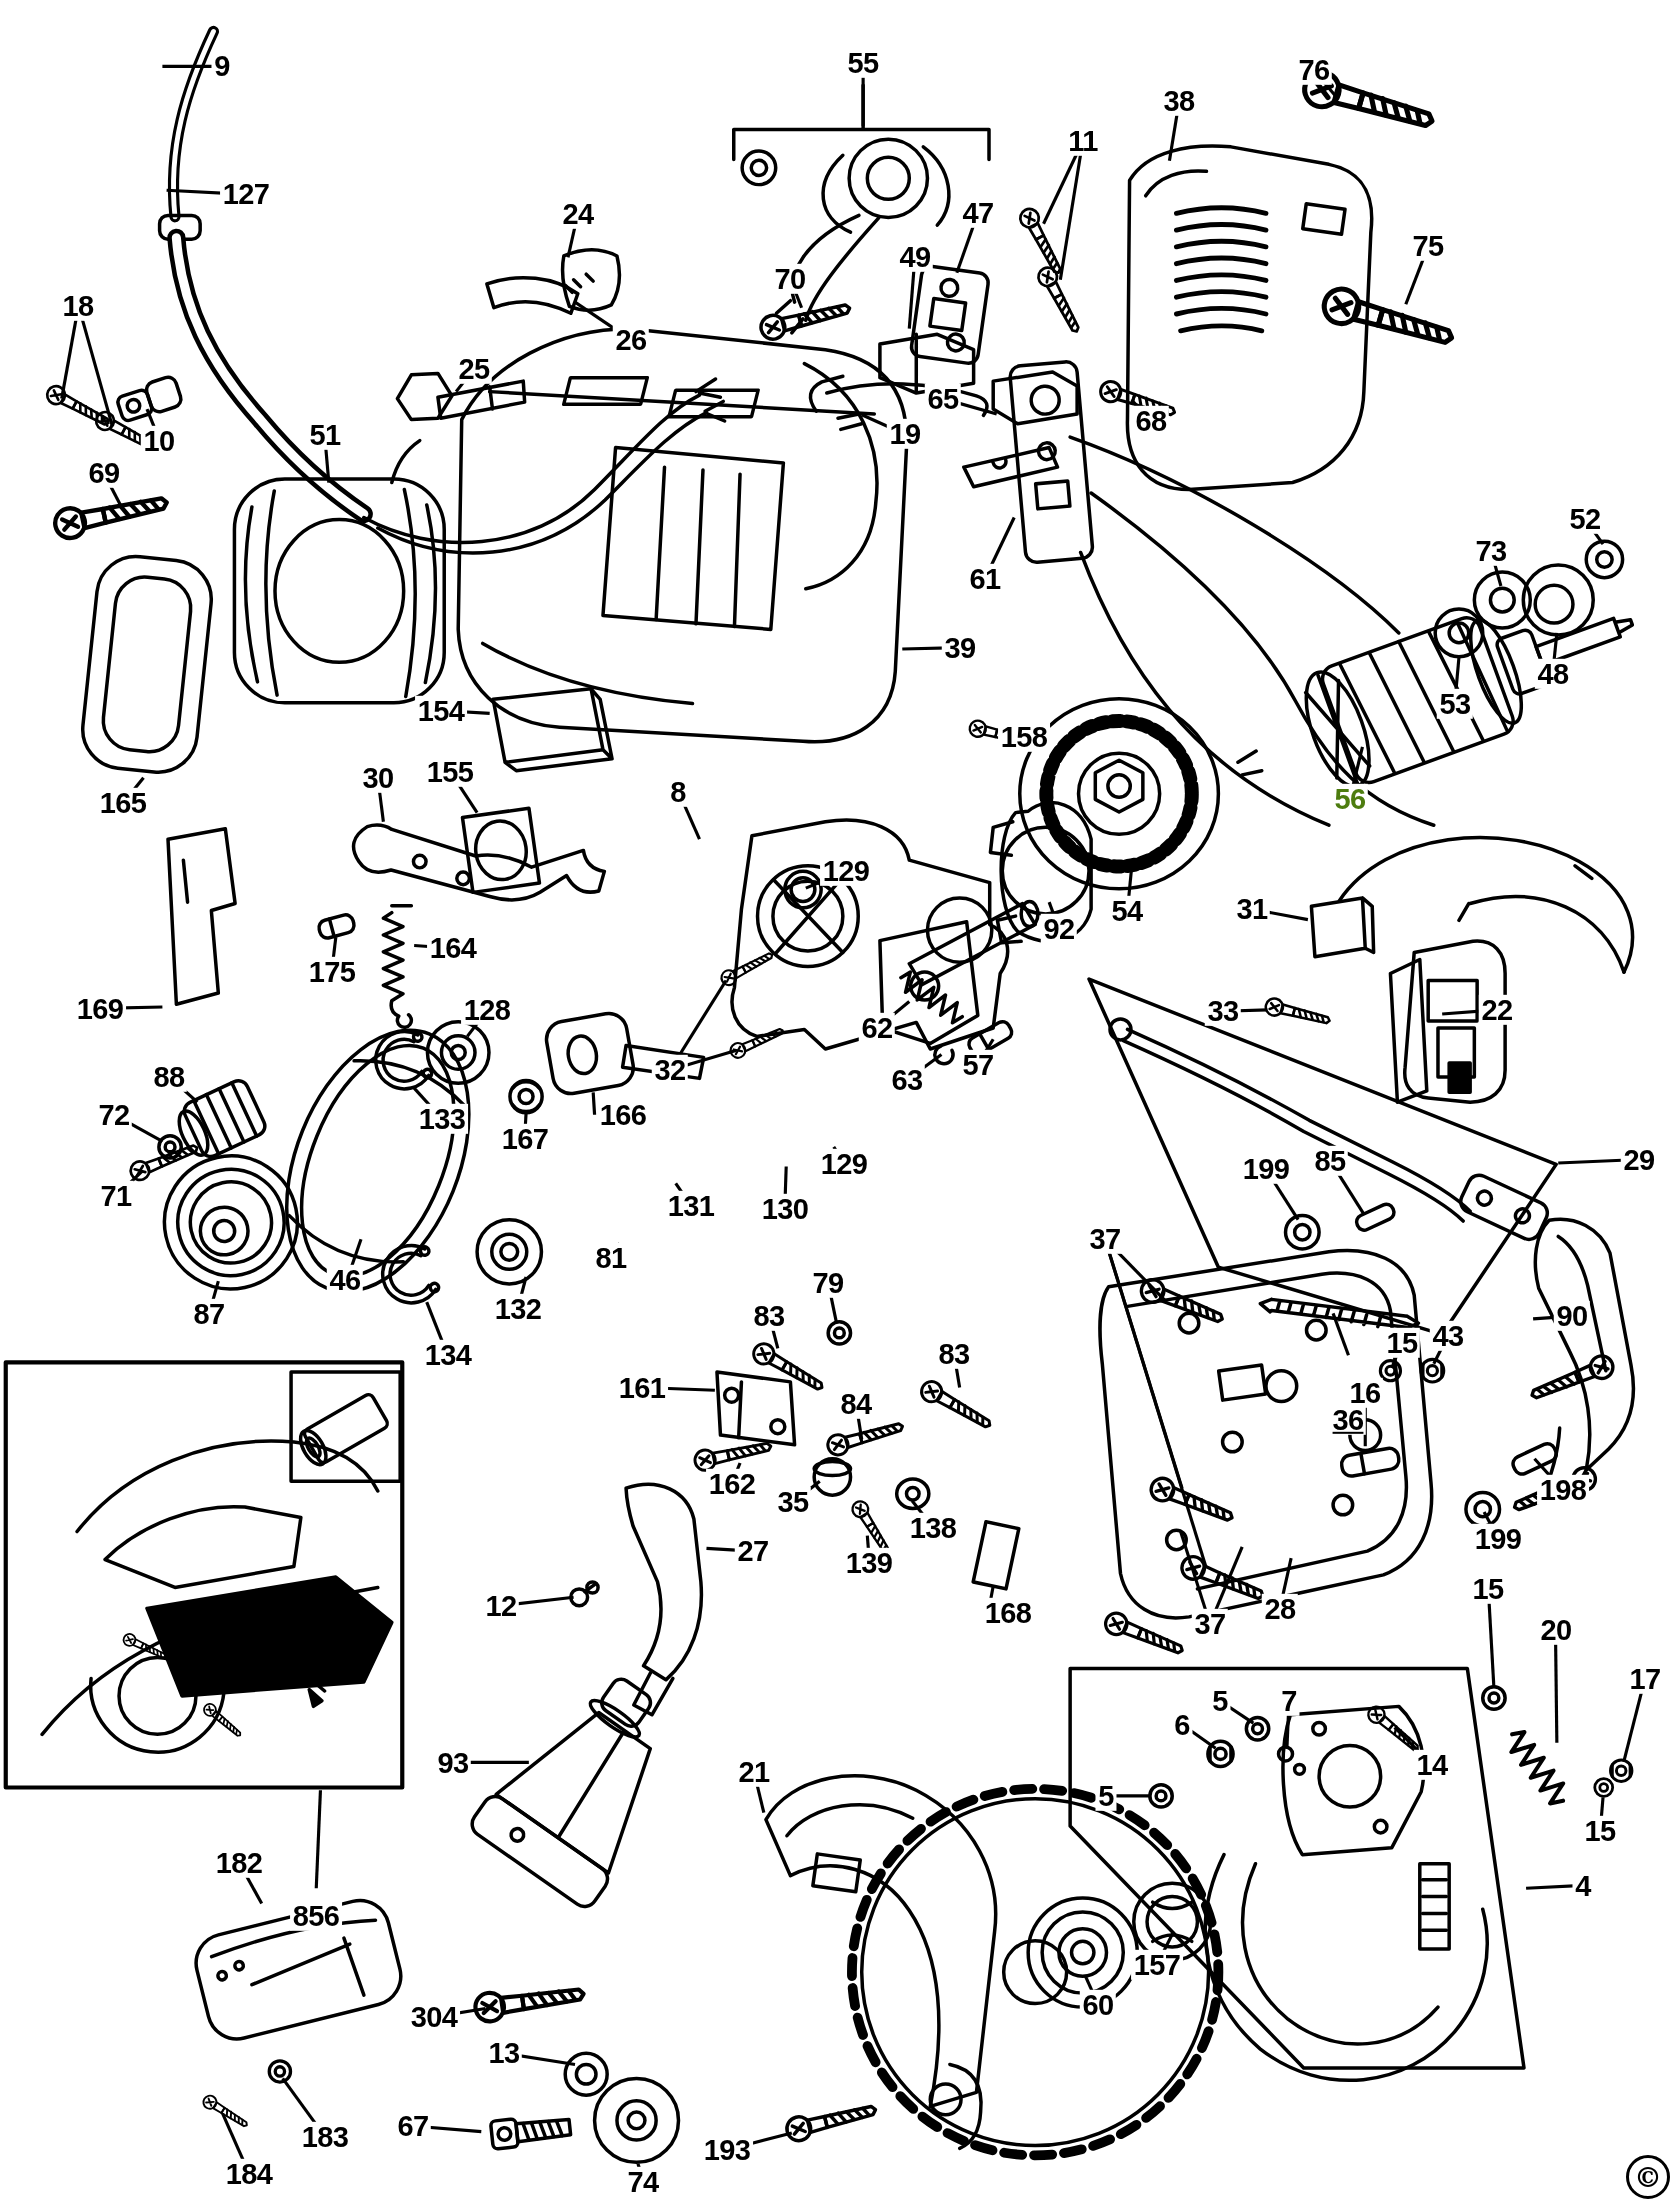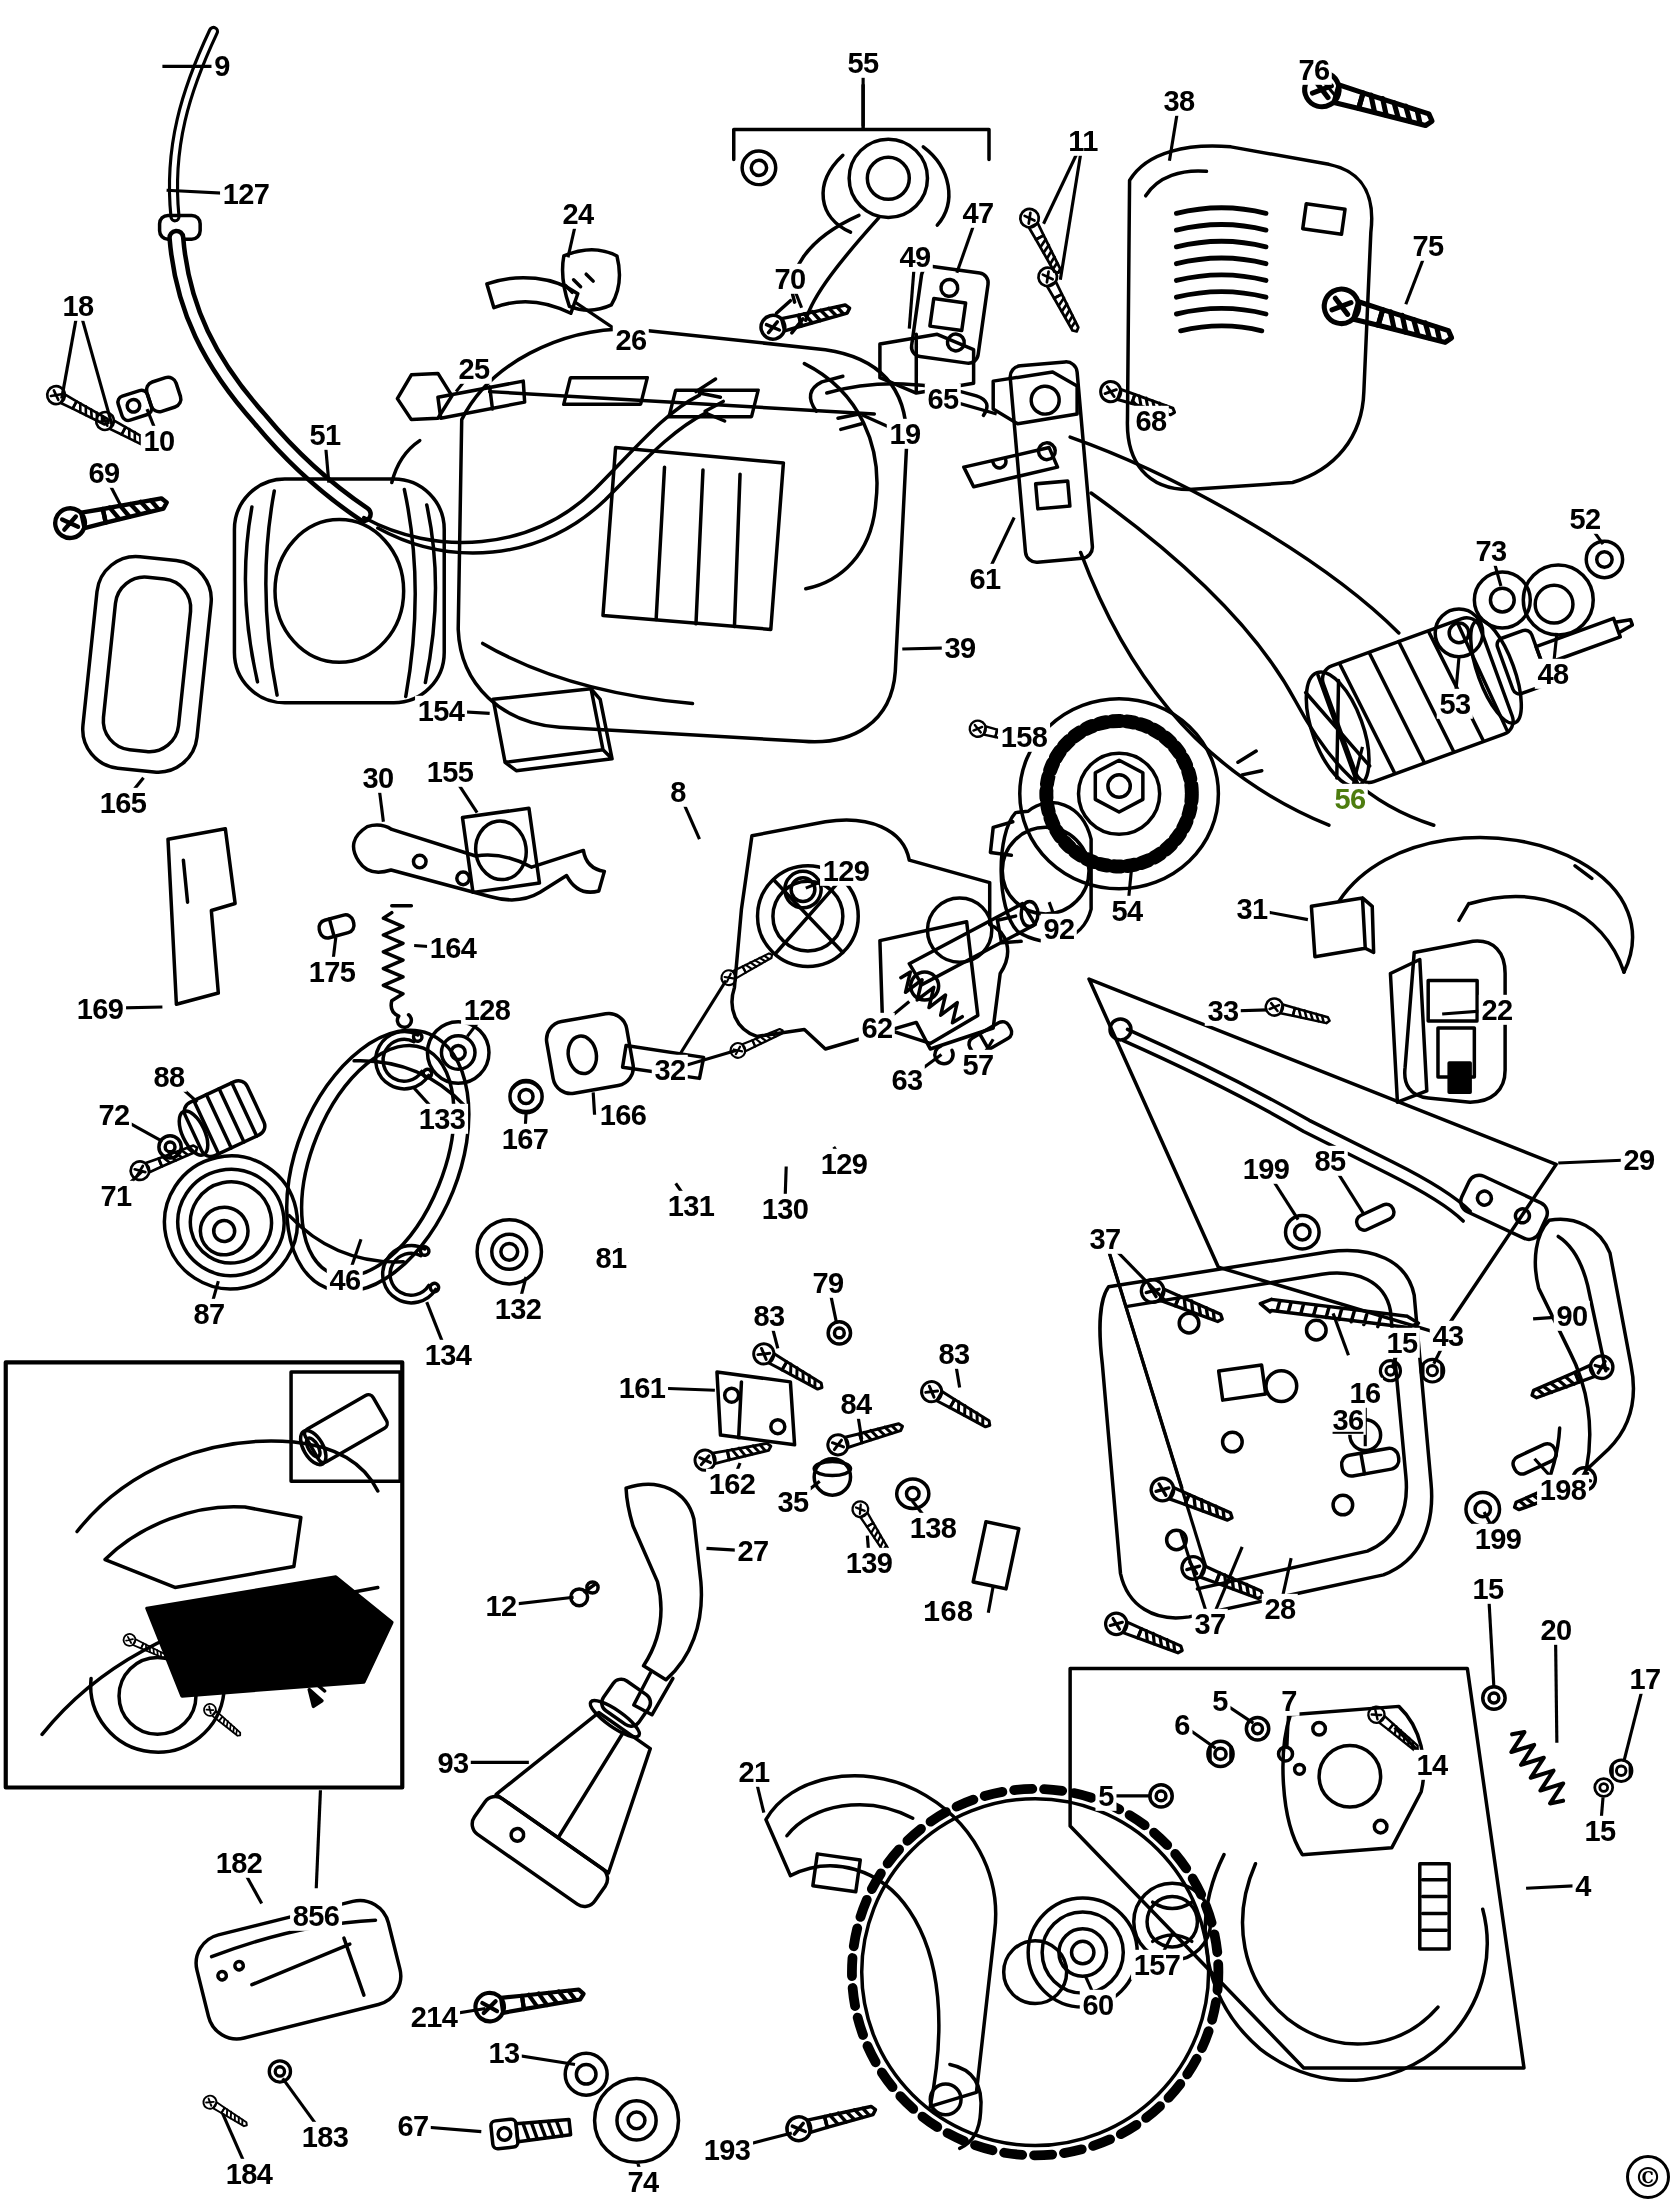--- a/index.html
+++ b/index.html
@@ -599,21 +599,21 @@
       <div class="part-label" style="left: 828px; top: 1283px; color: rgb(0, 0, 0);">79</div>
       <div class="part-label" style="left: 769px; top: 1316px; color: rgb(0, 0, 0);">83</div>
       <div class="part-label" style="left: 642px; top: 1388px; color: rgb(0, 0, 0);">161</div>
       <div class="part-label" style="left: 732px; top: 1484px; color: rgb(0, 0, 0);">162</div>
       <div class="part-label" style="left: 856px; top: 1404px; color: rgb(0, 0, 0);">84</div>
       <div class="part-label" style="left: 954px; top: 1354px; color: rgb(0, 0, 0);">83</div>
       <div class="part-label" style="left: 793px; top: 1502px; color: rgb(0, 0, 0);">35</div>
       <div class="part-label" style="left: 933px; top: 1528px; color: rgb(0, 0, 0);">138</div>
       <div class="part-label" style="left: 869px; top: 1563px; color: rgb(0, 0, 0);">139</div>
       <div class="part-label" style="left: 753px; top: 1551px; color: rgb(0, 0, 0);">27</div>
-      <div class="part-label" style="left: 948px; top: 1613px; color: rgb(0, 0, 0); font-family: Liberation Mono, monospace;">168</div>
+      <div class="part-label" style="left: 1008px; top: 1613px; color: rgb(0, 0, 0);">168</div>
       <div class="part-label" style="left: 501px; top: 1606px; color: rgb(0, 0, 0);">12</div>
       <div class="part-label" style="left: 453px; top: 1763px; color: rgb(0, 0, 0);">93</div>
       <div class="part-label" style="left: 754px; top: 1772px; color: rgb(0, 0, 0);">21</div>
       <div class="part-label" style="left: 1105px; top: 1239px; color: rgb(0, 0, 0);">37</div>
       <div class="part-label" style="left: 1348px; top: 1420px; color: rgb(0, 0, 0); text-decoration: underline;">36</div>
       <div class="part-label" style="left: 1402px; top: 1343px; color: rgb(0, 0, 0);">15</div>
       <div class="part-label" style="left: 1448px; top: 1336px; color: rgb(0, 0, 0);">43</div>
       <div class="part-label" style="left: 1365px; top: 1393px; color: rgb(0, 0, 0);">16</div>
       <div class="part-label" style="left: 1572px; top: 1316px; color: rgb(0, 0, 0);">90</div>
       <div class="part-label" style="left: 1563px; top: 1490px; color: rgb(0, 0, 0);">198</div>
@@ -627,21 +627,21 @@
       <div class="part-label" style="left: 1220px; top: 1701px; color: rgb(0, 0, 0);">5</div>
       <div class="part-label" style="left: 1182px; top: 1725px; color: rgb(0, 0, 0);">6</div>
       <div class="part-label" style="left: 1289px; top: 1701px; color: rgb(0, 0, 0);">7</div>
       <div class="part-label" style="left: 1106px; top: 1796px; color: rgb(0, 0, 0);">5</div>
       <div class="part-label" style="left: 1432px; top: 1765px; color: rgb(0, 0, 0);">14</div>
       <div class="part-label" style="left: 1583px; top: 1886px; color: rgb(0, 0, 0);">4</div>
       <div class="part-label" style="left: 1157px; top: 1965px; color: rgb(0, 0, 0);">157</div>
       <div class="part-label" style="left: 1098px; top: 2005px; color: rgb(0, 0, 0);">60</div>
       <div class="part-label" style="left: 239px; top: 1863px; color: rgb(0, 0, 0);">182</div>
       <div class="part-label" style="left: 316px; top: 1888px; color: rgb(0, 0, 0); margin-top: 28px;">856</div>
-      <div class="part-label" style="left: 434px; top: 2017px; color: rgb(0, 0, 0);">214</div>
+      <div class="part-label" style="left: 434px; top: 2017px; color: rgb(0, 0, 0);">304</div>
       <div class="part-label" style="left: 325px; top: 2137px; color: rgb(0, 0, 0);">183</div>
       <div class="part-label" style="left: 249px; top: 2174px; color: rgb(0, 0, 0);">184</div>
       <div class="part-label" style="left: 504px; top: 2053px; color: rgb(0, 0, 0);">13</div>
       <div class="part-label" style="left: 413px; top: 2126px; color: rgb(0, 0, 0);">67</div>
       <div class="part-label" style="left: 643px; top: 2182px; color: rgb(0, 0, 0);">74</div>
       <div class="part-label" style="left: 727px; top: 2150px; color: rgb(0, 0, 0);">193</div>
     </div>
 
   <div id="copyright" style="left: 1648px; top: 2177px;">©</div>
 </div>

